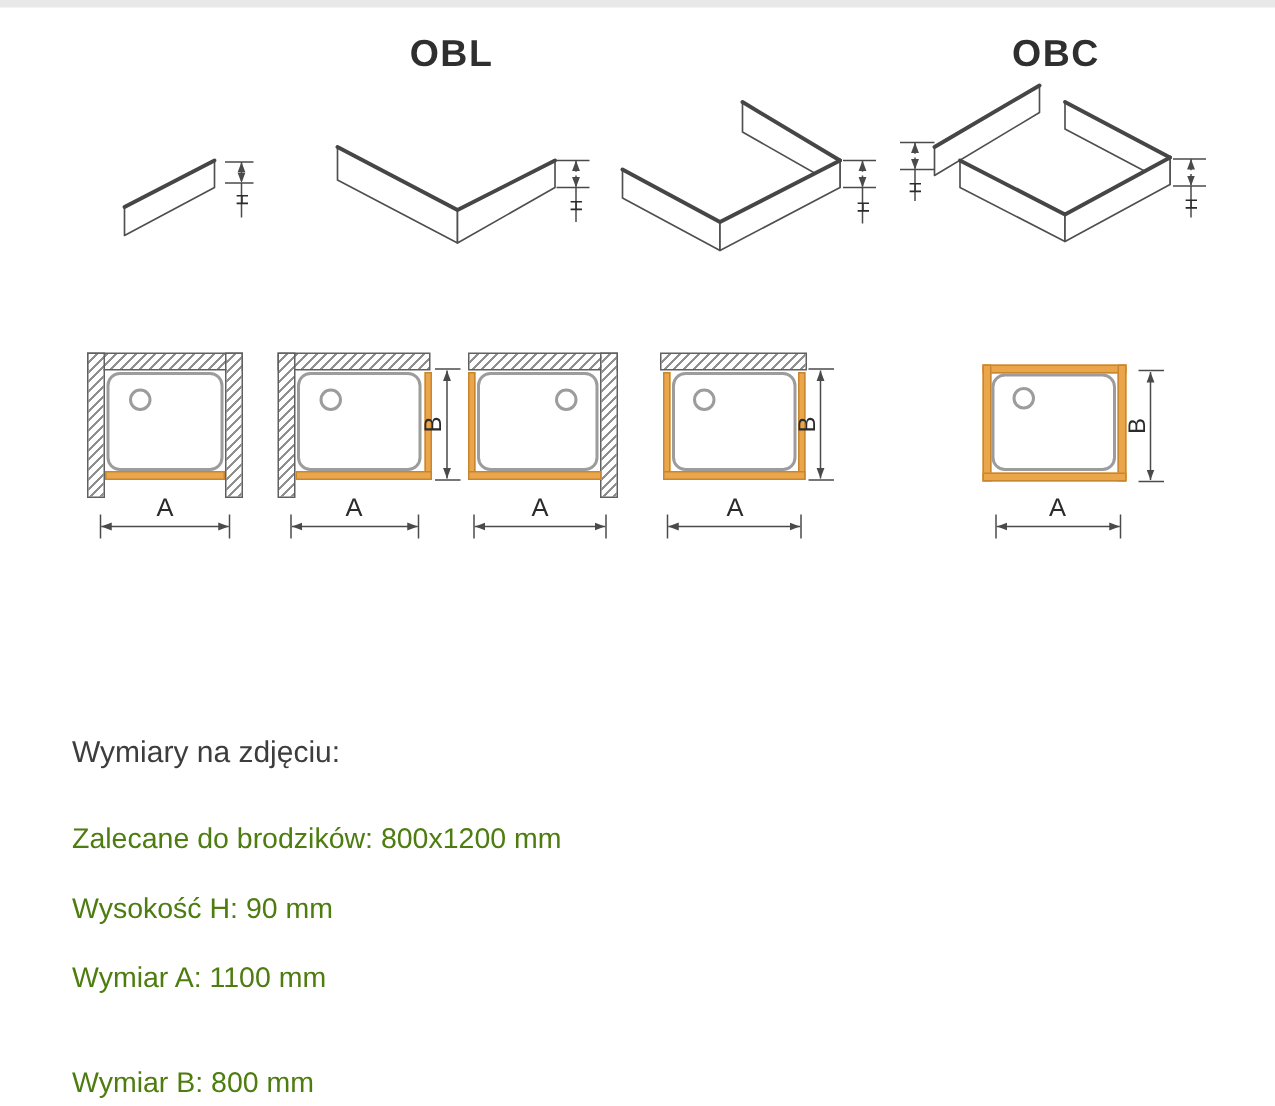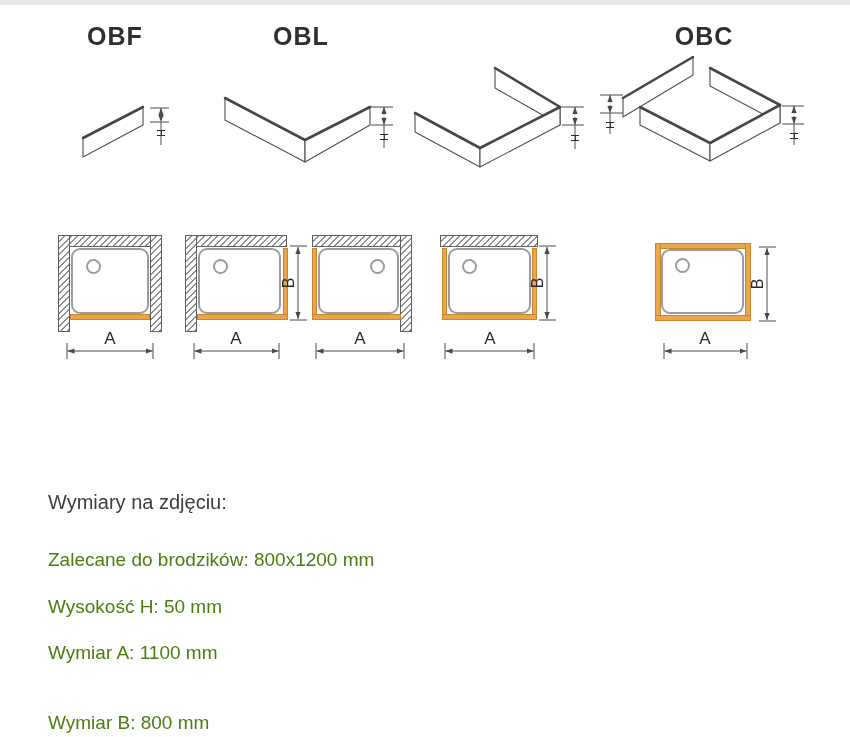--- a/index.html
+++ b/index.html
@@ -32,21 +32,20 @@
   <div class="topstrip"></div>
 
   <svg width="0" height="0" style="position:absolute">
     <defs>
       <marker id="arw" viewBox="0 0 8 6" refX="8" refY="3" markerWidth="7" markerHeight="5.5" orient="auto-start-reverse">
         <path d="M0,0 L8,3 L0,6 Z" fill="#4a4a4a"></path>
       </marker>
     </defs>
   </svg>
 
-  <div class="ptype-label" style="left:55px">OBF</div>
   <div class="ptype-label" style="left:241px">OBL</div>
   <div class="ptype-label" style="left:644px">OBC</div>
 
   <svg class="iso" style="left:70px;top:93px" width="105" height="70" viewBox="0 0 105 70">
     <path d="M13,45 L73,14 L73,32 L13,64 Z"></path>
     <path class="thick" d="M13,45 L73,14"></path>
     <g>
       <line class="dimline" x1="80" y1="15" x2="99" y2="15"></line>
       <line class="dimline" x1="80" y1="29" x2="99" y2="29"></line>
       <line class="dimdash" x1="91" y1="15" x2="91" y2="29" marker-start="url(#arw)" marker-end="url(#arw)"></line>
@@ -195,16 +194,16 @@
     <svg class="dimsvg" style="left:97px;top:5px" width="30" height="76" viewBox="0 0 30 76">
       <line class="dimline" x1="9" y1="1" x2="26" y2="1"></line>
       <line class="dimline" x1="9" y1="75" x2="26" y2="75"></line>
       <line class="dimline" x1="17" y1="2" x2="17" y2="74" marker-start="url(#arw)" marker-end="url(#arw)"></line>
       <text class="dimtext" font-size="16" text-anchor="middle" transform="translate(13,38) rotate(-90)">B</text>
     </svg>
   </div>
 
   <div class="spec-title" style="top:491px">Wymiary na zdjęciu:</div>
   <div class="spec-line" style="top:549px">Zalecane do brodzików: 800x1200 mm</div>
-  <div class="spec-line" style="top:596px">Wysokość H: 50 mm</div>
+  <div class="spec-line" style="top:596px">Wysokość H: 90 mm</div>
   <div class="spec-line" style="top:642px">Wymiar A: 1100 mm</div>
   <div class="spec-line" style="top:712px">Wymiar B: 800 mm</div>
 </div>
 
 </body></html>

